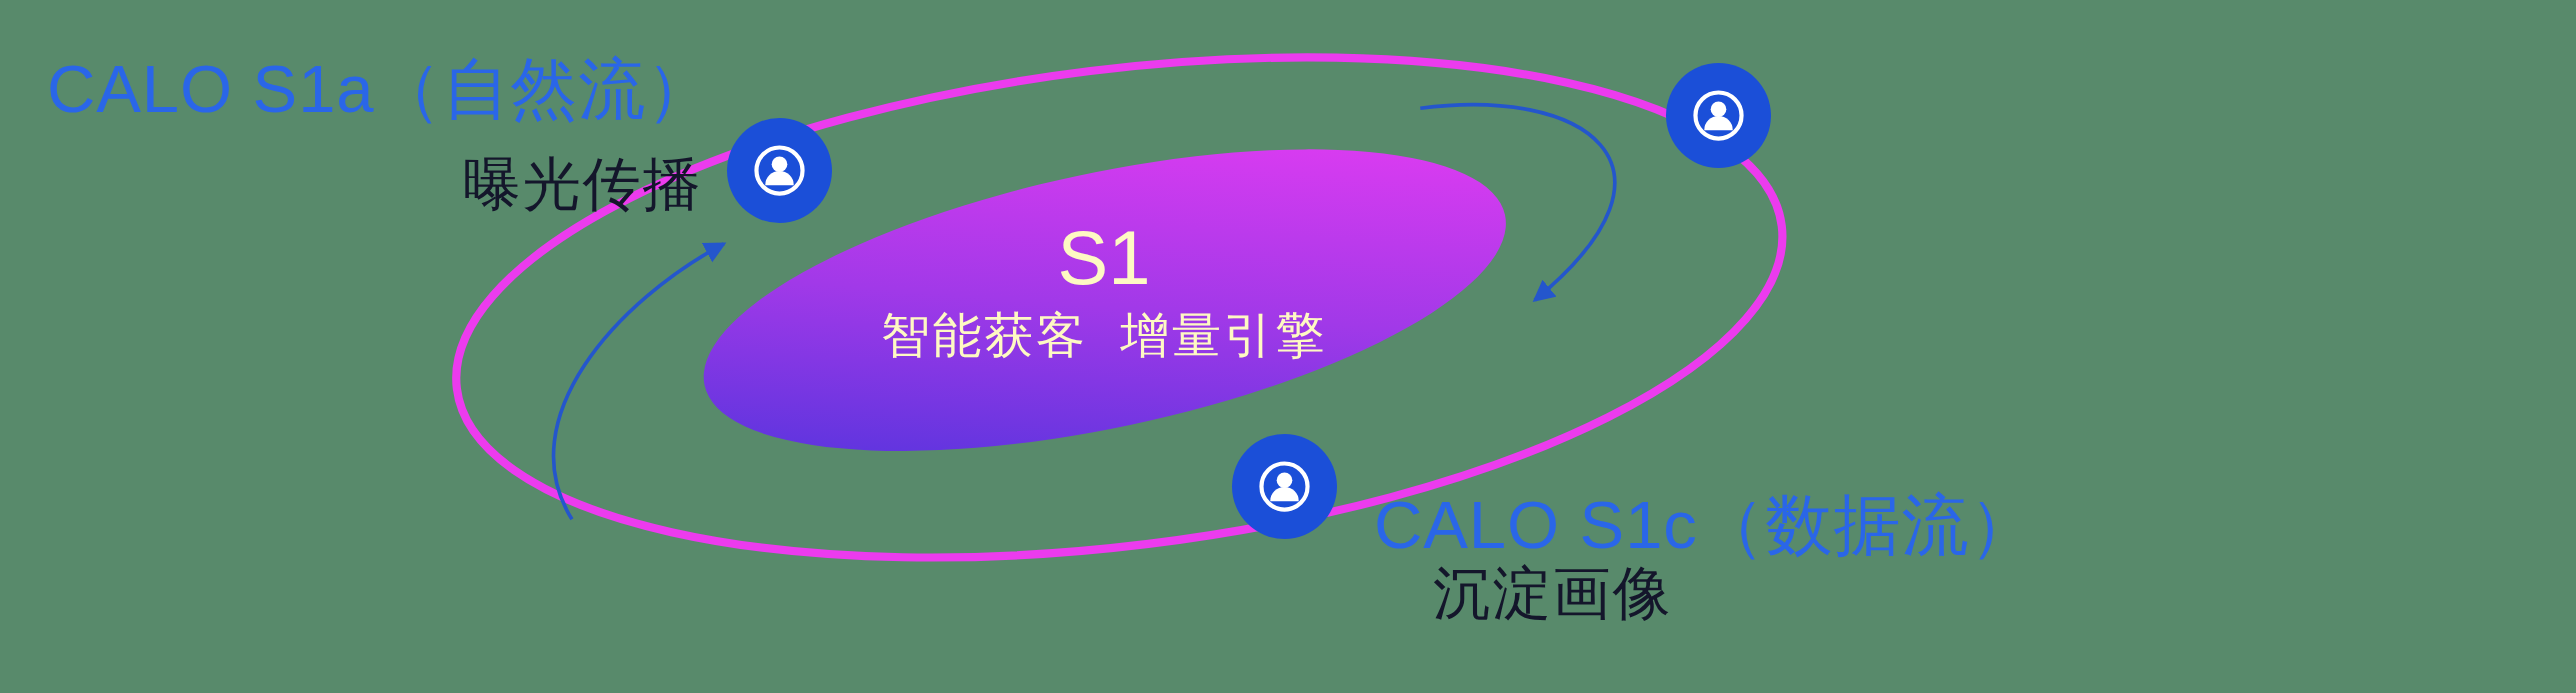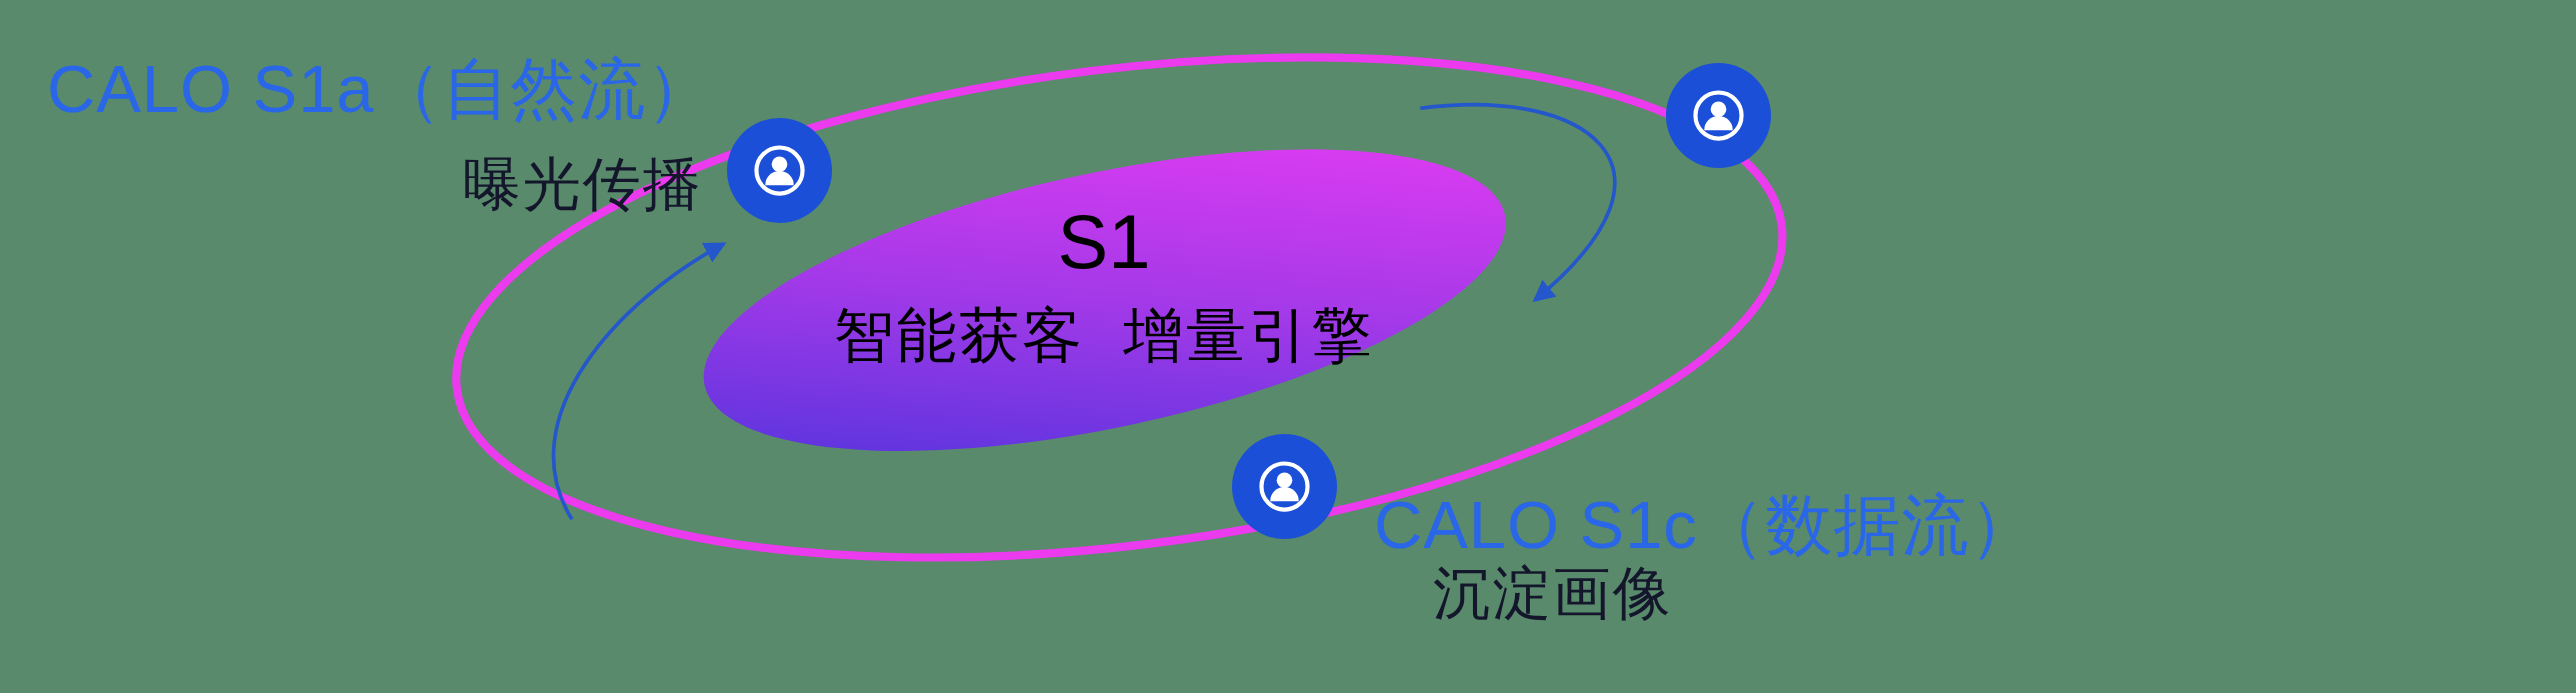--- a/index.html
+++ b/index.html
@@ -57,34 +57,34 @@
   .label-s1a { left: 47px;   top: 35px; margin-top: 15px; }
   .sub-s1a   { left: 439px;  top: 151px; margin-left: 24px; }
   .label-s1b { left: 1820px; top: 78px; }
   .sub-s1b   { left: 1955px; top: 193px; }
   .label-s1c { left: 1374px; top: 486px; }
   .sub-s1c   { left: 1433px; top: 560px; }
 
   .center-text {
     position: absolute;
     left: 1104px;
-    top: 200px;
+    top: 216px;
     transform: translateX(-50%);
     text-align: center;
-    color: #000000;
+    color: #fef9c3;
   }
   .center-title {
     font-size: 76px;
     font-weight: 500;
     line-height: 1.1;
   }
   .center-subtitle {
-    font-size: 60px;
+    font-size: 49px;
     font-weight: 500;
-    margin-top: 12px;
+    margin-top: 3px;
     letter-spacing: 2.7px;
     white-space: pre;
   }
 </style>
 </head>
 <body>
 
 <div class="canvas">
 
   <svg class="layer" viewBox="0 0 2833 763">

